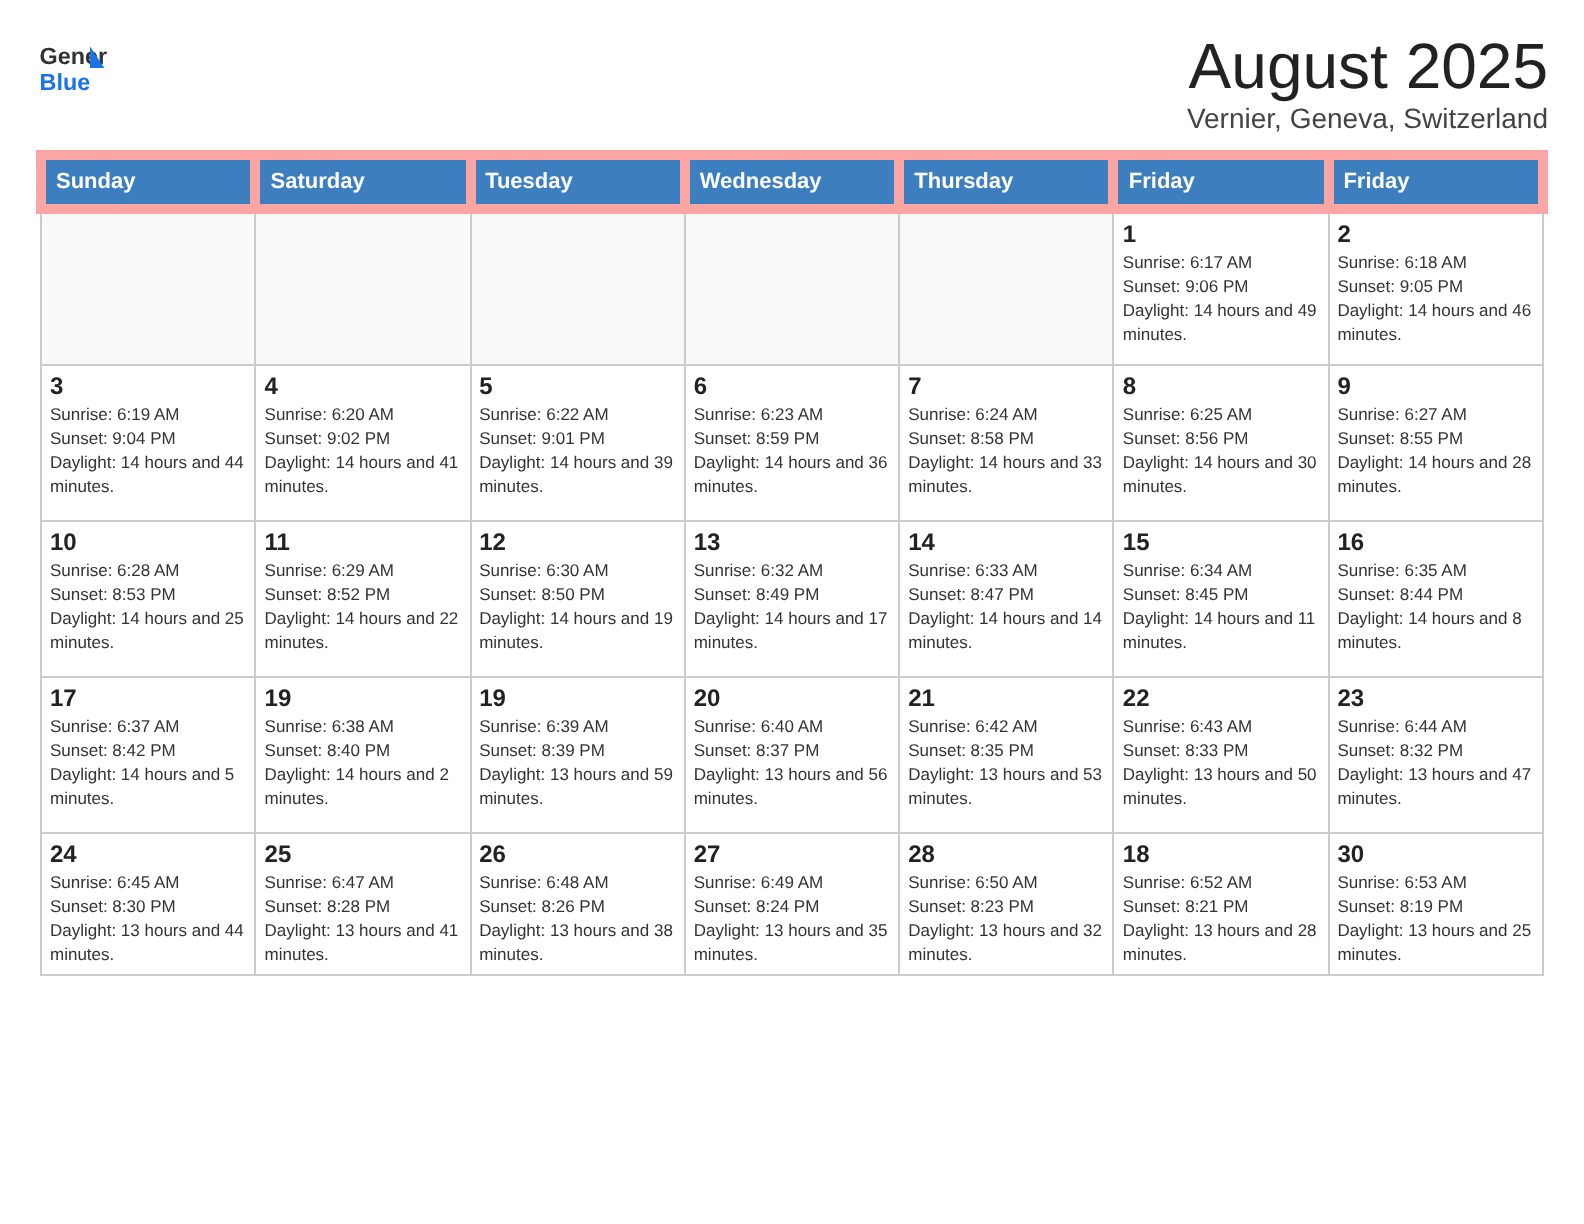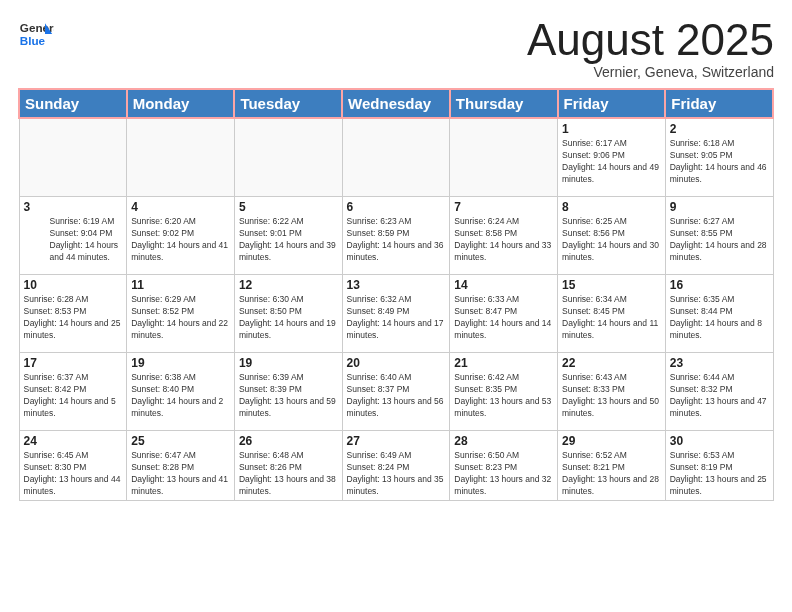--- a/index.html
+++ b/index.html
@@ -28,42 +28,42 @@
       gap: 4px;
     }
     .logo-icon {
       width: 36px;
       height: 36px;
     }
     .title-block {
       text-align: right;
     }
     .calendar-title {
-      font-size: 44px;
+      font-size: 32px;
       font-weight: normal;
       color: #222;
       line-height: 1.1;
     }
     .calendar-subtitle {
       font-size: 14px;
       color: #444;
     }
     .calendar {
       width: 100%;
       border-collapse: collapse;
       table-layout: fixed;
     }
     .calendar thead th {
       background: #3d7ebf;
       color: #fff;
-      font-size: 15px;
+      font-size: 11px;
       font-weight: bold;
       text-align: left;
       padding: 5px 5px;
-      border: 2px solid #fca5a5;
+      border: 5px solid #fca5a5;
     }
     .calendar tbody td {
       border: 1px solid #ccc;
       vertical-align: top;
       padding: 3px 4px;
       font-size: 9px;
       color: #333;
       height: 78px;
       width: calc(100%/7);
     }
@@ -101,21 +101,21 @@
     <div class="title-block">
       <div class="calendar-title">August 2025</div>
       <div class="calendar-subtitle">Vernier, Geneva, Switzerland</div>
     </div>
   </div>
 
   <table class="calendar">
     <thead>
       <tr>
       <th>Sunday</th>
-          <th>Monday</th>
+          <th>Saturday</th>
           <th>Tuesday</th>
           <th>Wednesday</th>
           <th>Thursday</th>
           <th>Friday</th>
           <th>Friday</th>
         </tr>
     </thead>
     <tbody id="calendar-body">
     <tr>
           <td class="empty-cell"></td>
@@ -132,21 +132,21 @@
           <td>
             <span class="day-number">2</span>
             <div class="day-info" style="white-space: pre-line;">Sunrise: 6:18 AM
 Sunset: 9:05 PM
 Daylight: 14 hours and 46 minutes.</div>
           </td>
         </tr>
         <tr>
           <td>
             <span class="day-number">3</span>
-            <div class="day-info" style="white-space: pre-line; margin-left: 26px;">Sunrise: 6:19 AM
+            <div class="day-info" style="white-space: pre-line;">Sunrise: 6:19 AM
 Sunset: 9:04 PM
 Daylight: 14 hours and 44 minutes.</div>
           </td>
           <td>
             <span class="day-number">4</span>
             <div class="day-info" style="white-space: pre-line;">Sunrise: 6:20 AM
 Sunset: 9:02 PM
 Daylight: 14 hours and 41 minutes.</div>
           </td>
           <td>
@@ -293,21 +293,21 @@
 Sunset: 8:24 PM
 Daylight: 13 hours and 35 minutes.</div>
           </td>
           <td>
             <span class="day-number">28</span>
             <div class="day-info" style="white-space: pre-line;">Sunrise: 6:50 AM
 Sunset: 8:23 PM
 Daylight: 13 hours and 32 minutes.</div>
           </td>
           <td>
-            <span class="day-number">29</span>
+            <span class="day-number">18</span>
             <div class="day-info" style="white-space: pre-line;">Sunrise: 6:52 AM
 Sunset: 8:21 PM
 Daylight: 13 hours and 28 minutes.</div>
           </td>
           <td>
             <span class="day-number">30</span>
             <div class="day-info" style="white-space: pre-line;">Sunrise: 6:53 AM
 Sunset: 8:19 PM
 Daylight: 13 hours and 25 minutes.</div>
           </td>

